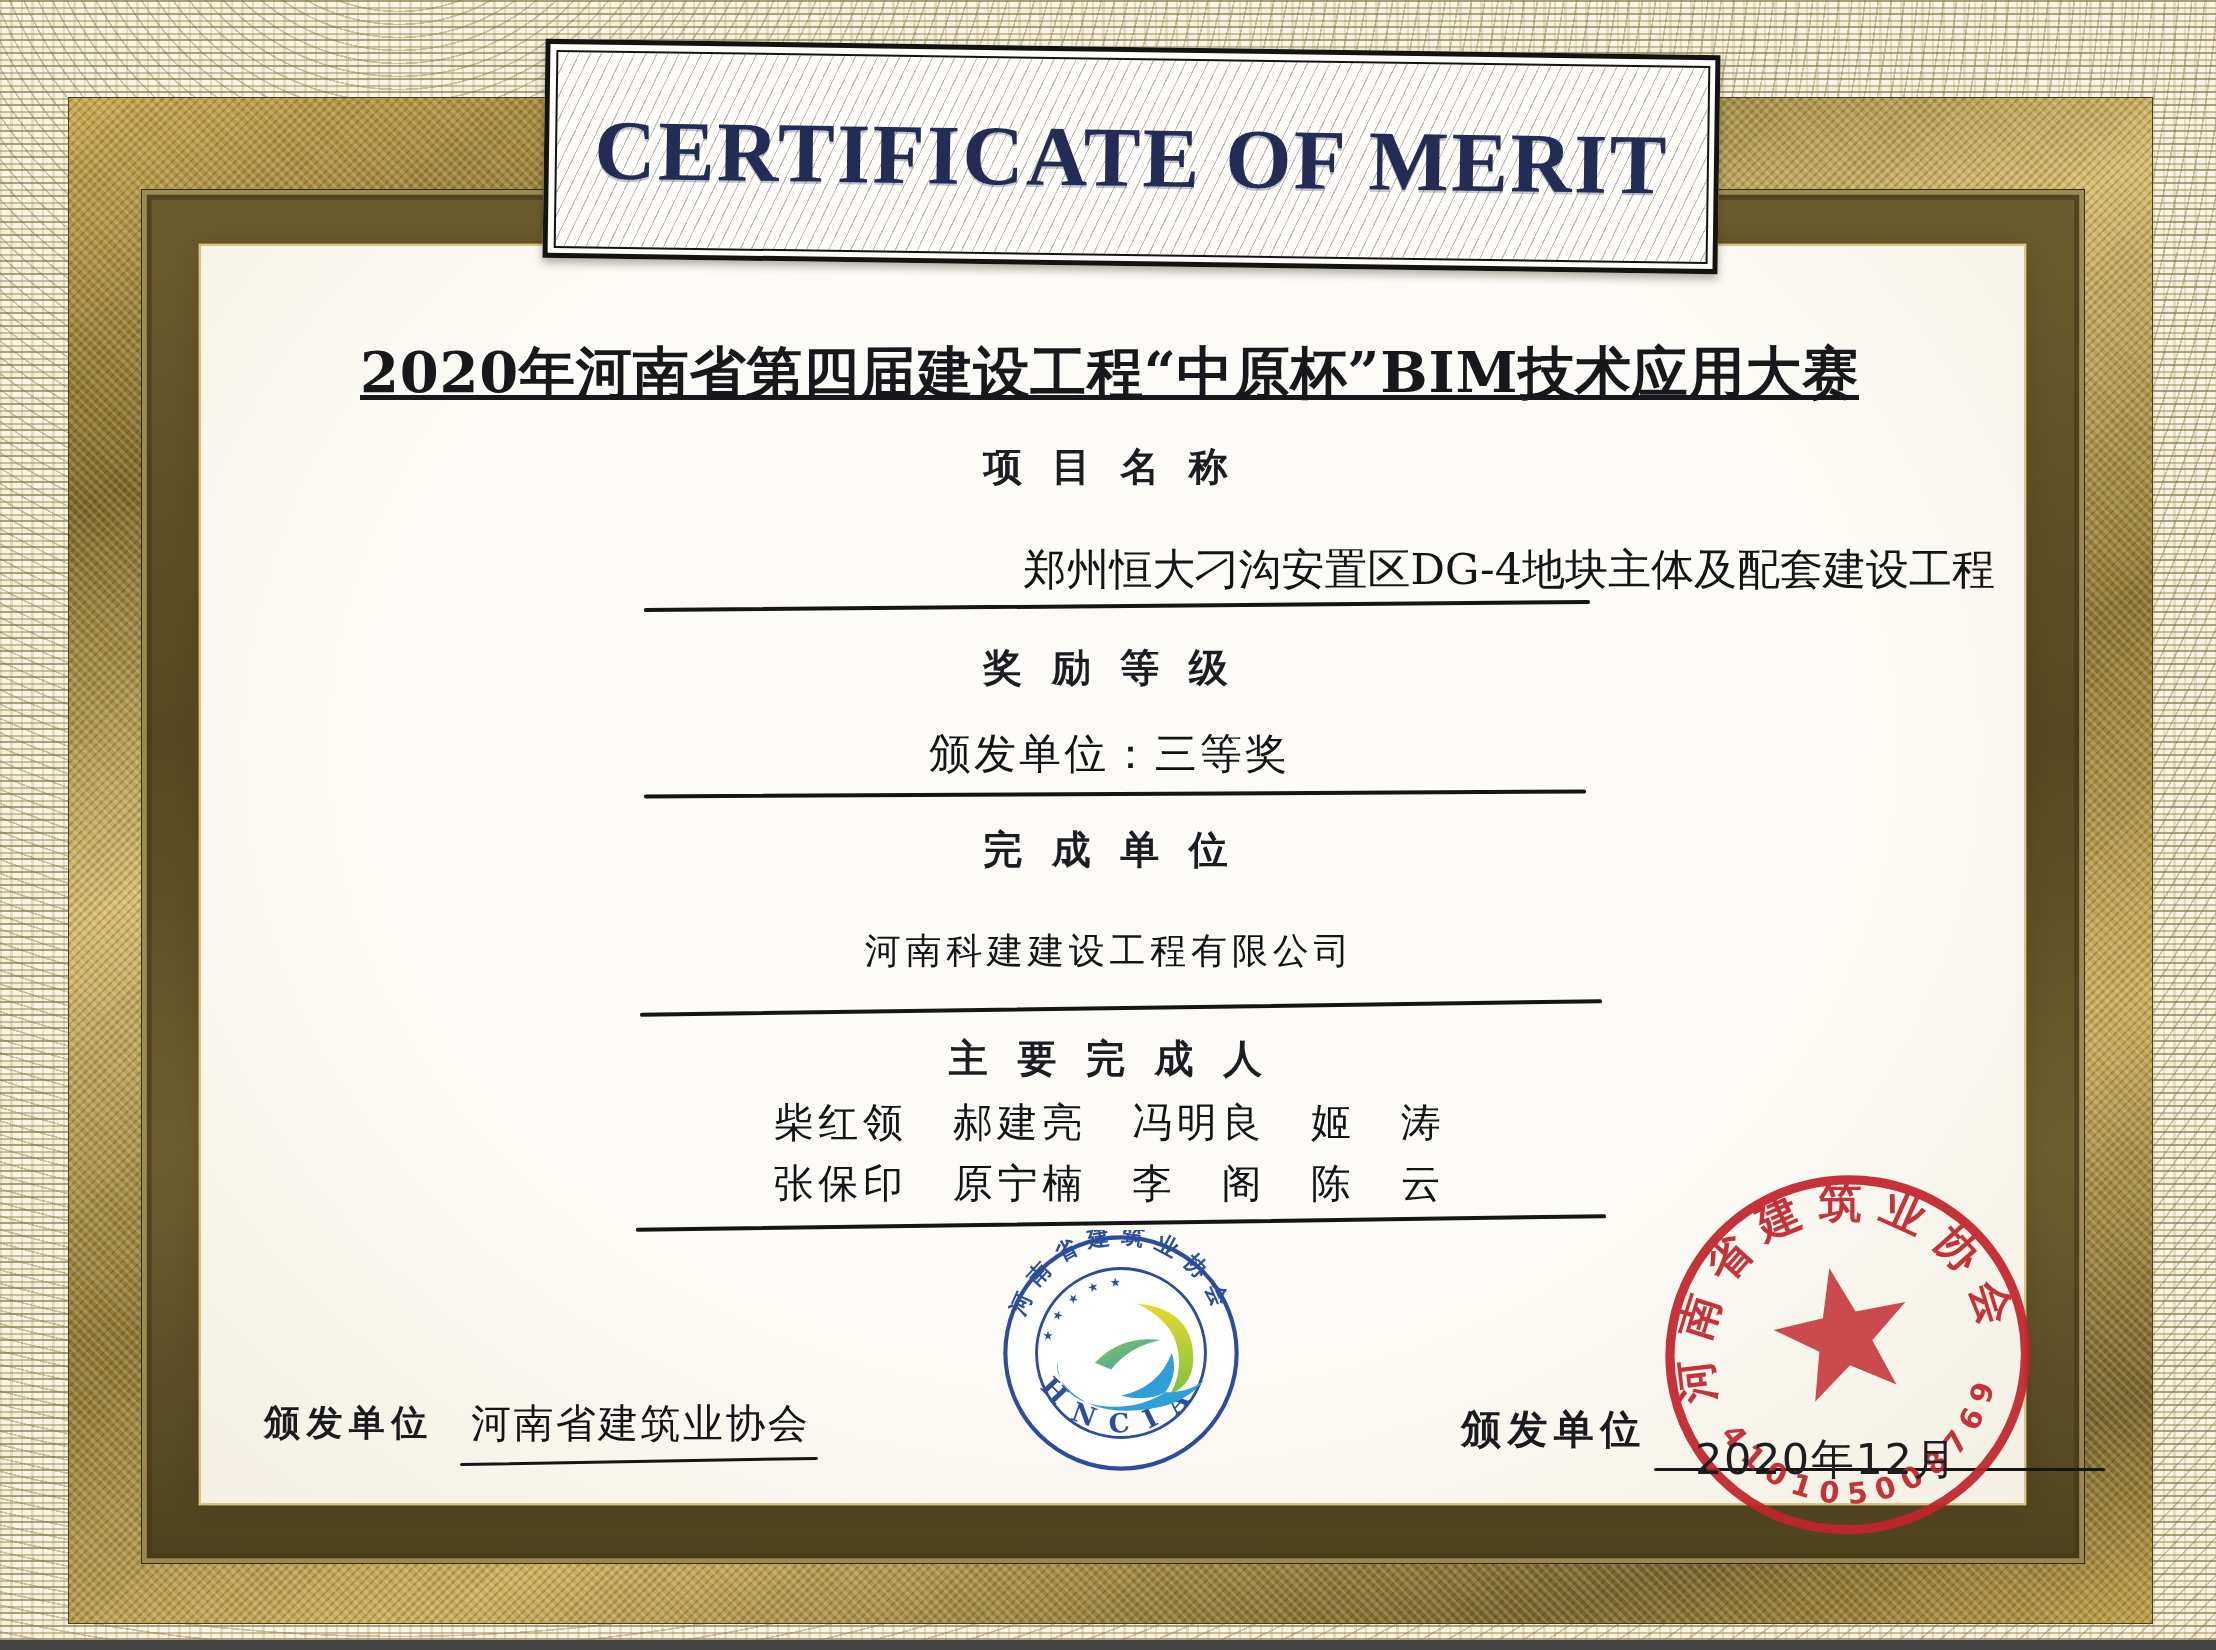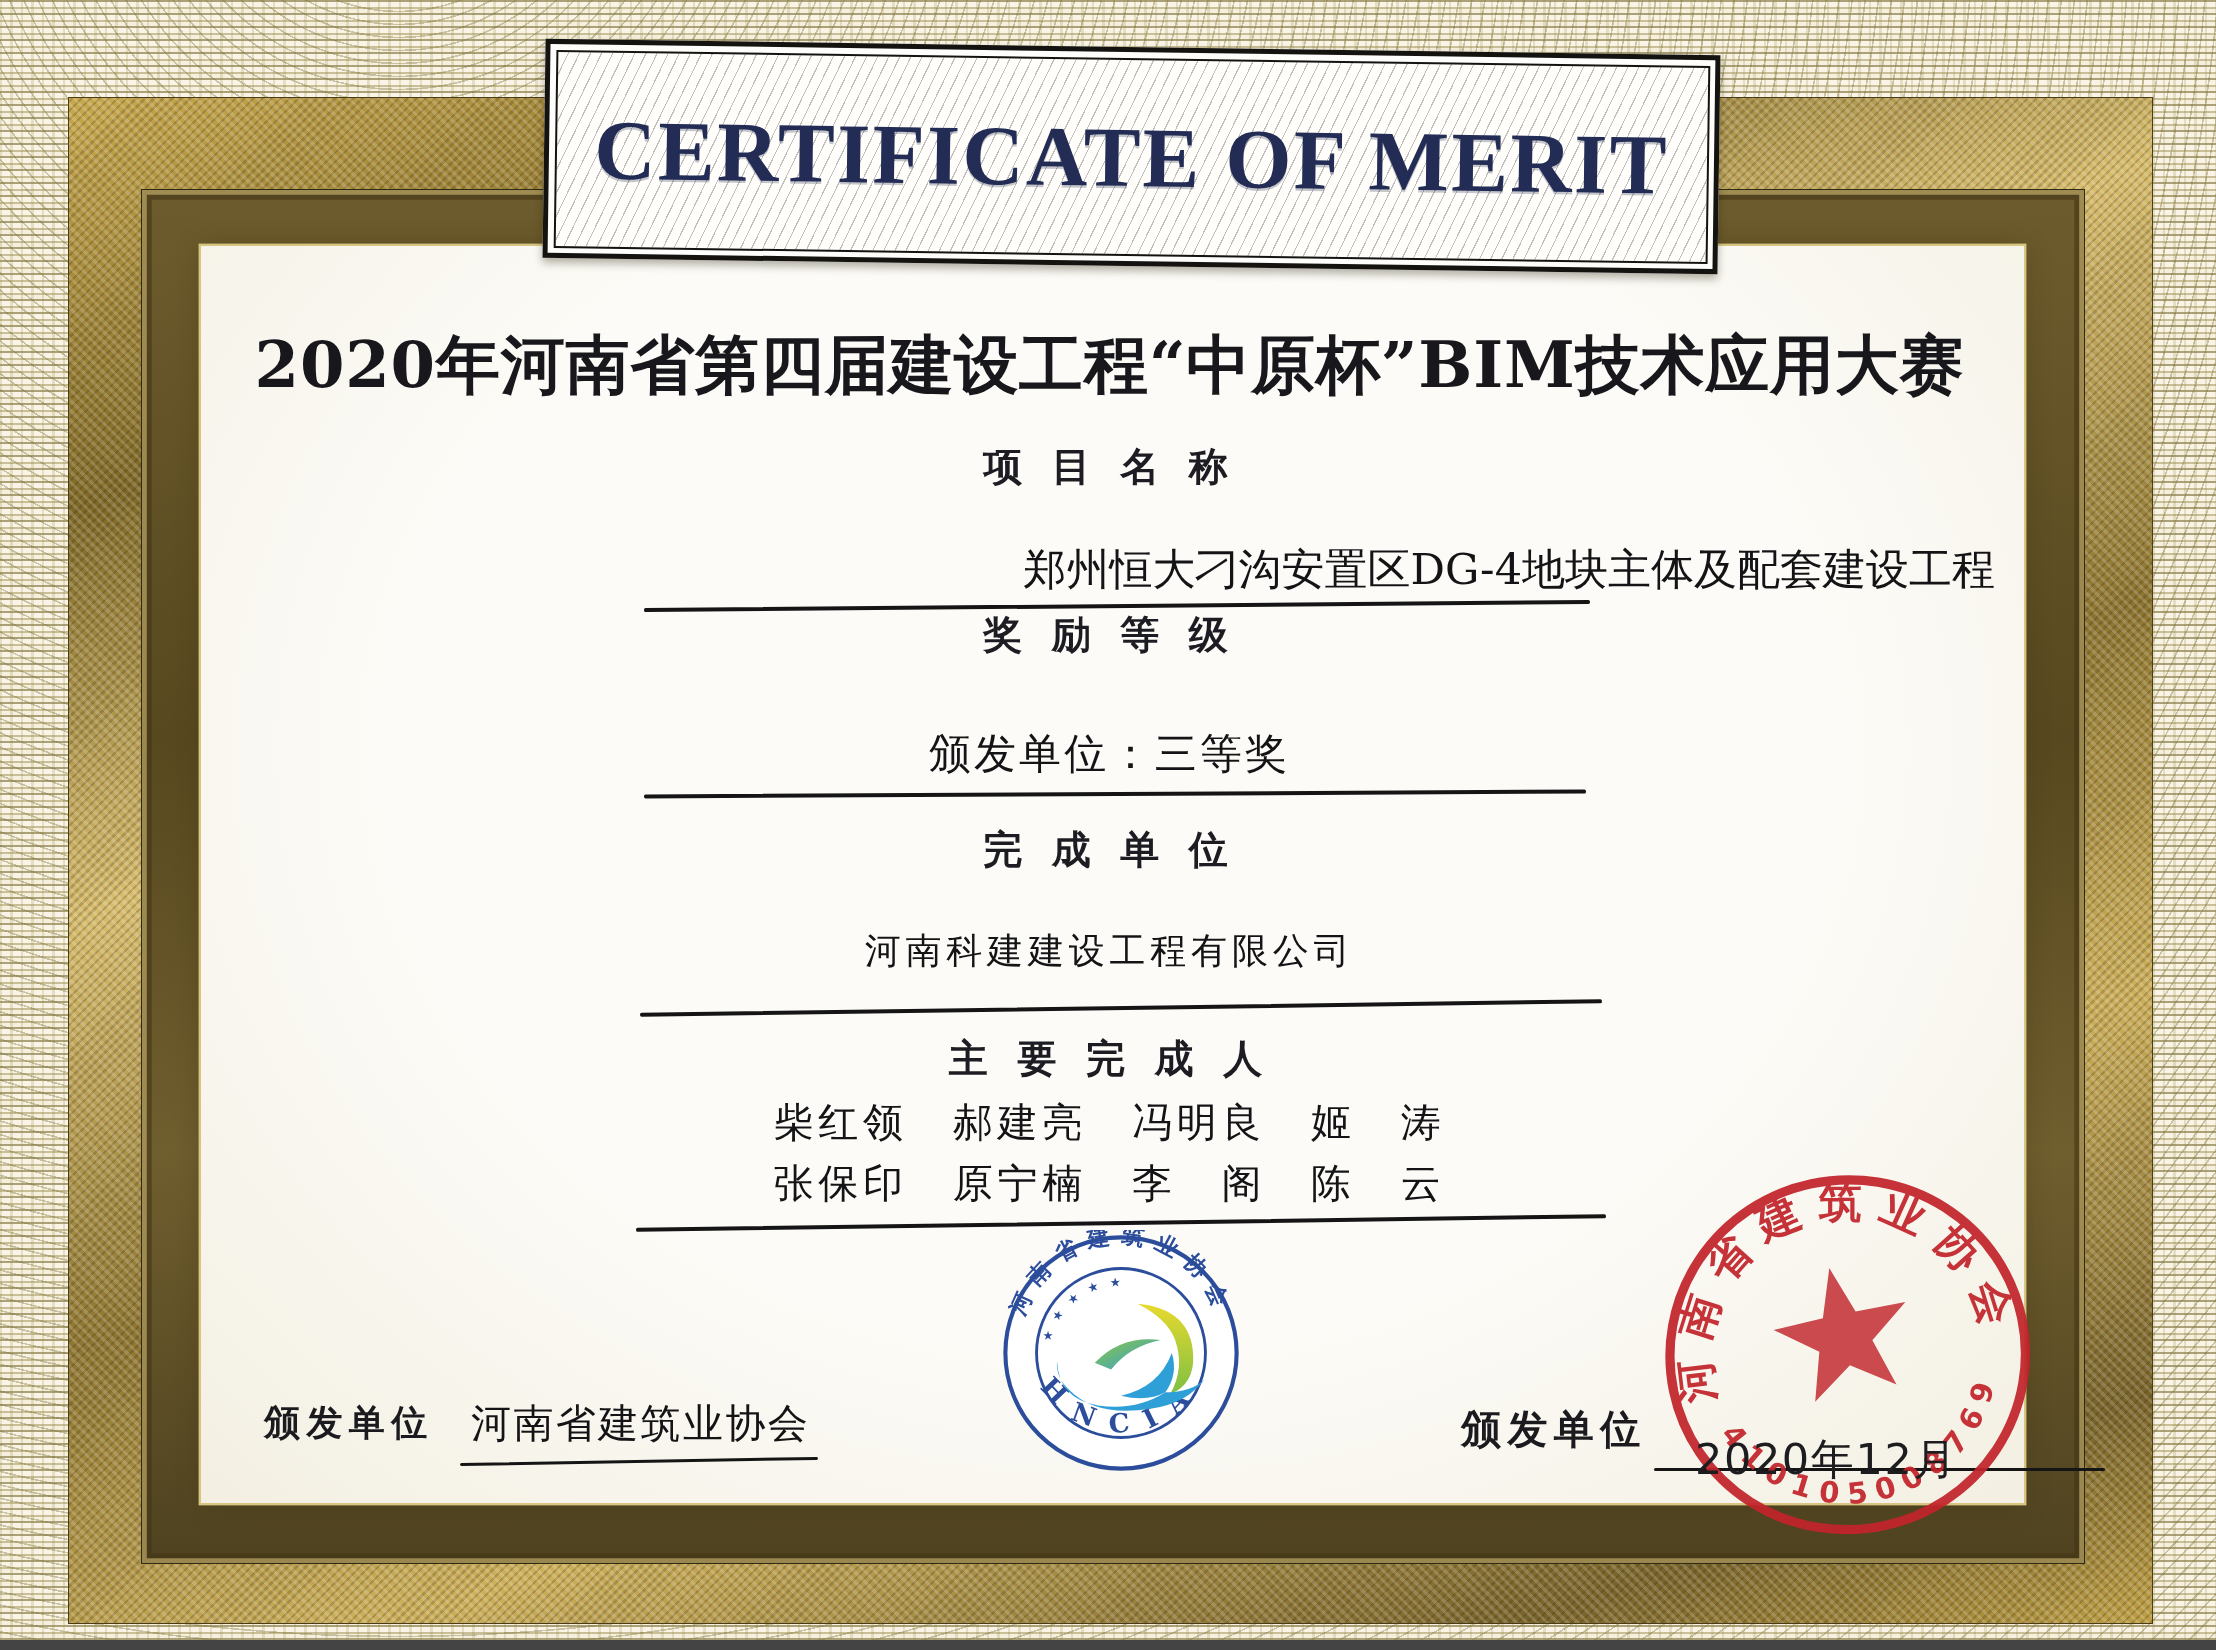--- a/index.html
+++ b/index.html
@@ -43,25 +43,25 @@
     background:
       repeating-linear-gradient(115deg, rgba(0,0,0,0) 0 8.9px, rgba(45,45,50,.30) 8.9px 10px),
       #fffefb;
   }
   .banner-text{
     font-family:"Liberation Serif","DejaVu Serif",serif;
     font-size:85px;font-weight:bold;letter-spacing:2.4px;color:#222c55;
     text-shadow:0 2.4px 0 rgba(25,30,60,.25);white-space:nowrap;
   }
   .centered{position:absolute;left:224px;width:1771px;text-align:center;color:#17171c;}
-  .main-title{top:322px;font-size:64px;font-weight:900;letter-spacing:0.8px;
-    font-family:"DejaVu Serif","Liberation Serif",serif;white-space:nowrap;}
+  .main-title{top:336px;font-size:56px;font-weight:900;letter-spacing:0.8px;
+    font-family:"DejaVu Serif","Liberation Serif",serif;white-space:nowrap;text-decoration:underline;}
   .field-label{font-size:39px;font-weight:700;letter-spacing:8px;color:#1c1c22;}
   .lbl-project{top:440px;}
-  .lbl-award{top:608px;}
+  .lbl-award{top:641px;}
   .lbl-unit{top:823px;}
   .lbl-people{top:1032px;}
   .hand{font-family:"DejaVu Serif","Liberation Serif",serif;color:#141417;}
   .val-project{top:541px;font-size:43px;font-weight:500;text-align:right;}
   .val-award{top:726px;font-size:42px;font-weight:500;letter-spacing:3.2px;}
   .val-unit{top:927px;font-size:36px;font-weight:400;letter-spacing:4.8px;}
   .people-row1{top:1095px;font-size:40px;font-weight:500;letter-spacing:4.8px;}
   .people-row2{top:1156px;font-size:40px;font-weight:500;letter-spacing:4.8px;}
   .rule{position:absolute;height:4px;background:#151515;border-radius:1.6px;}
   .rule1{left:644px;width:946px;top:604px;transform:rotate(-0.5deg);}

